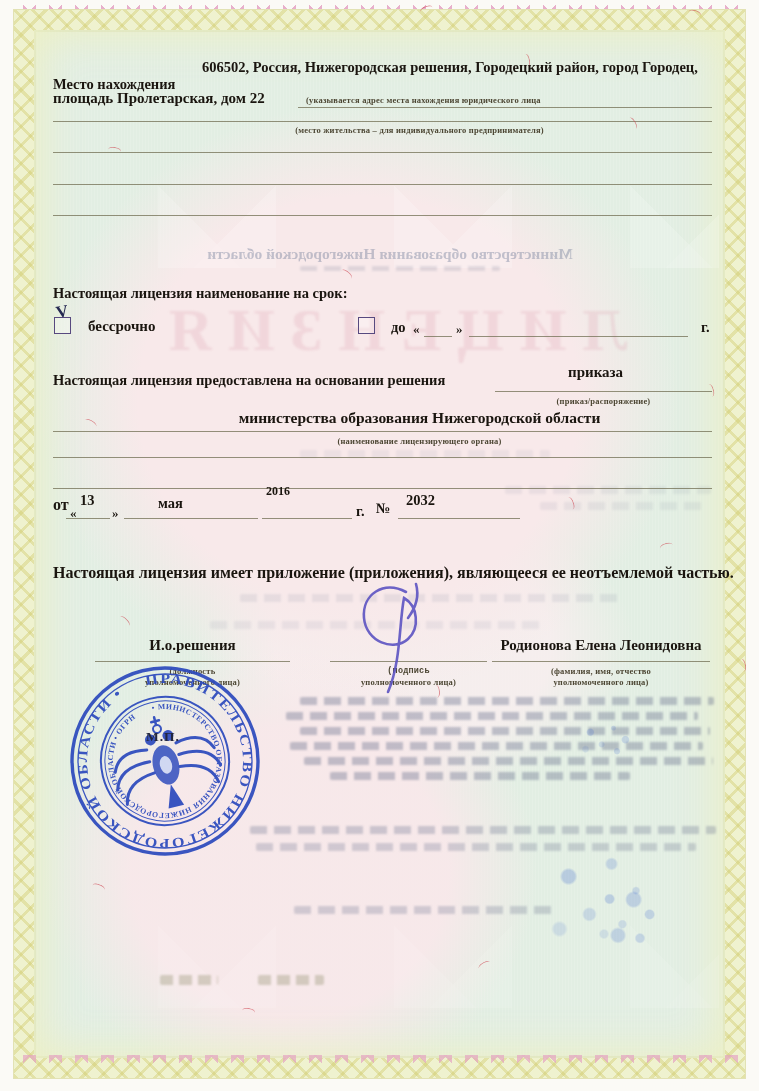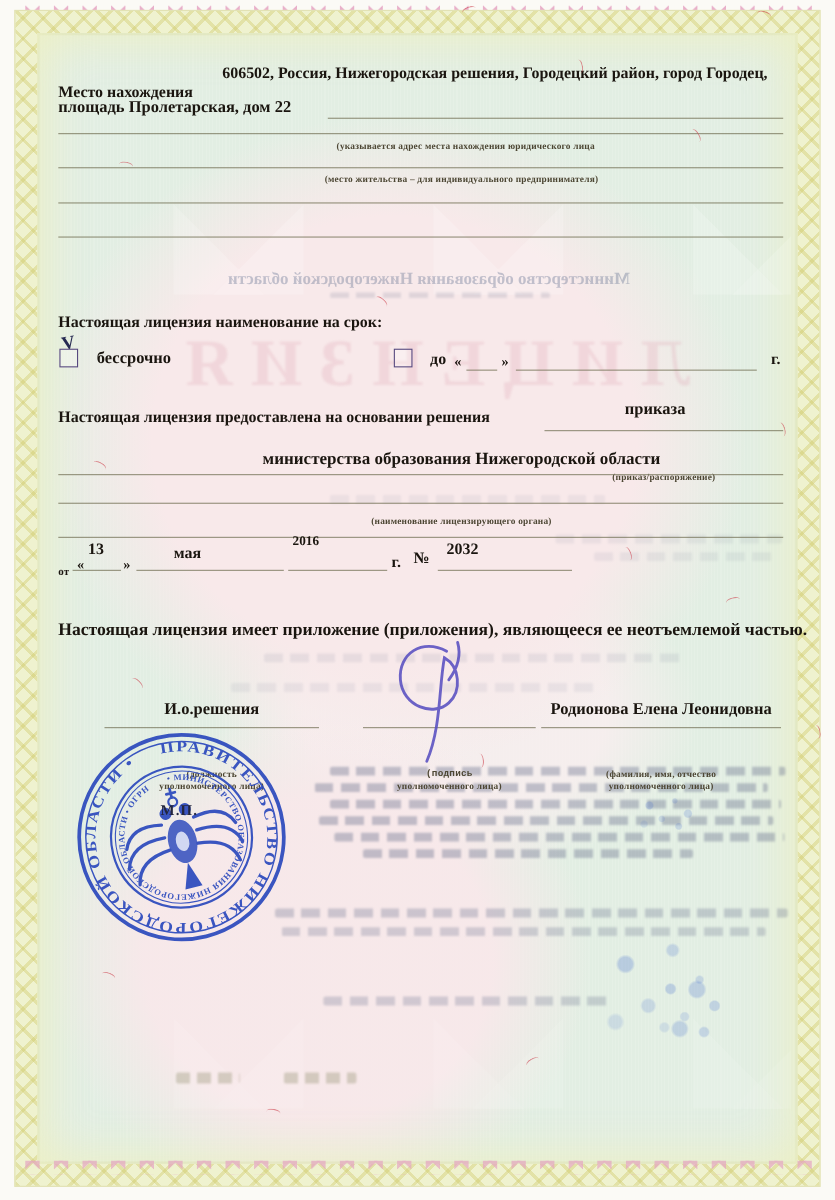--- a/index.html
+++ b/index.html
@@ -1,19 +1,19 @@
 <!DOCTYPE html>
 <html><head>
 <meta charset="utf-8">
 <style>
   html,body{margin:0;padding:0;width:759px;height:1091px;overflow:hidden;background:#fbfaf6;}
   *{box-sizing:border-box;}
   .abs{position:absolute;}
   .b{font-family:"Liberation Serif",serif;font-weight:bold;color:#1a150f;white-space:nowrap;}
-  .fine{font-family:"Liberation Serif",serif;font-weight:bold;font-size:8.5px;color:#4d4734;letter-spacing:.2px;white-space:nowrap;margin-top:32px;}
+  .fine{font-family:"Liberation Serif",serif;font-weight:bold;font-size:8.5px;color:#4d4734;letter-spacing:.2px;white-space:nowrap;}
   .ctr{text-align:center;white-space:nowrap;}
   .rule{position:absolute;height:1.3px;background:rgba(118,115,88,.78);}
   .cb{position:absolute;width:17px;height:17px;border:1.7px solid #57497f;background:rgba(255,255,255,.28);}
   .bar{position:absolute;height:8px;filter:blur(.8px);border-radius:2px;
        background:repeating-linear-gradient(90deg,rgba(104,112,140,.38) 0 17px,transparent 17px 24px);}
   .bar.olive{background:repeating-linear-gradient(90deg,rgba(138,136,100,.5) 0 13px,transparent 13px 19px);height:10px;}
   .fiber{position:absolute;width:13px;height:7px;border-top:1.3px solid rgba(206,72,84,.6);border-radius:50% 50% 0 0;}
   .smudge{position:absolute;opacity:.55;filter:blur(.4px);
     background-image:
       radial-gradient(circle at 22% 30%,rgba(52,96,205,.45) 0 5%,transparent 7%),
@@ -100,21 +100,21 @@
 <div class="abs b" style="left:53px;top:372px;font-size:14.5px;">Настоящая лицензия предоставлена на основании решения</div>
 <div class="abs b" style="left:568px;top:364px;font-size:15px;">приказа</div>
 <div class="rule" style="left:495px;top:391px;width:217px;"></div>
 <div class="abs fine ctr" style="left:495px;width:217px;top:396px;">(приказ/распоряжение)</div>
 <div class="abs b ctr" style="left:90px;width:659px;top:409px;font-size:15.5px;">министерства образования Нижегородской области</div>
 <div class="rule" style="left:53px;top:431px;width:659px;"></div>
 <div class="abs fine ctr" style="left:90px;width:659px;top:436px;">(наименование лицензирующего органа)</div>
 <div class="rule" style="left:53px;top:457px;width:659px;"></div>
 <div class="rule" style="left:53px;top:488px;width:659px;"></div>
 
-<div class="abs b" style="left:53px;top:515px;font-size:10px;">от</div>
+<div class="abs b" style="left:53px;top:496px;font-size:16px;">от</div>
 <div class="abs b" style="left:70px;top:505px;font-size:13px;">«</div>
 <div class="abs b" style="left:80px;top:492px;font-size:14.5px;">13</div>
 <div class="rule" style="left:66px;top:518px;width:44px;"></div>
 <div class="abs b" style="left:112px;top:505px;font-size:13px;">»</div>
 <div class="rule" style="left:124px;top:518px;width:134px;"></div>
 <div class="abs b" style="left:158px;top:495px;font-size:14.5px;">мая</div>
 <div class="rule" style="left:262px;top:518px;width:90px;"></div>
 <div class="abs b" style="left:266px;top:484px;font-size:12px;">2016</div>
 <div class="abs b" style="left:356px;top:503px;font-size:14.5px;">г.</div>
 <div class="abs b" style="left:376px;top:500px;font-size:14.5px;">№</div>

